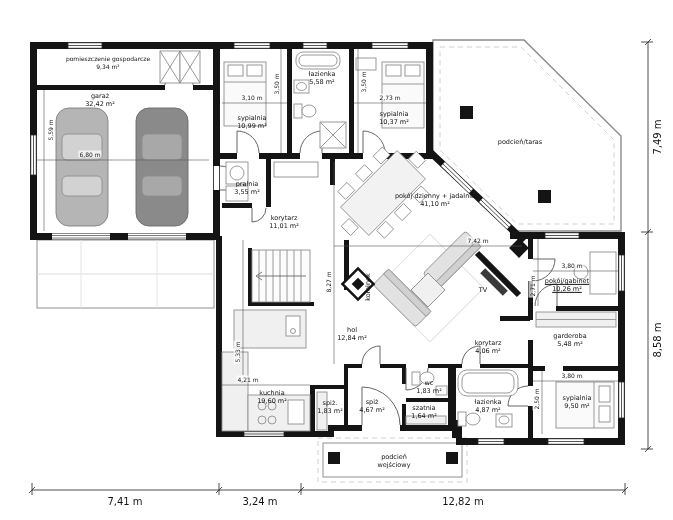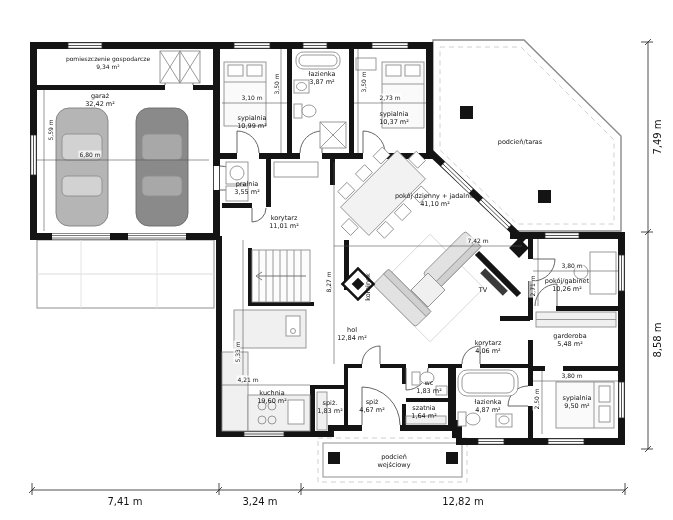--- a/index.html
+++ b/index.html
@@ -347,21 +347,21 @@
 <div class="room-label" style="left:100px;top:100px;">
   <span class="rn">garaż</span>
   <span class="ra">32,42 m²</span>
 </div>
 <div class="room-label" style="left:252px;top:122px;">
   <span class="rn">sypialnia</span>
   <span class="ra">10,99 m²</span>
 </div>
 <div class="room-label" style="left:322px;top:78px;">
   <span class="rn">łazienka</span>
-  <span class="ra">3,87 m²</span>
+  <span class="ra">5,58 m²</span>
 </div>
 <div class="room-label" style="left:394px;top:118px;">
   <span class="rn">sypialnia</span>
   <span class="ra">10,37 m²</span>
 </div>
 <div class="room-label" style="left:520px;top:142px;">
   <span class="rn">podcień/taras</span>
 </div>
 <div class="room-label" style="left:247px;top:188px;">
   <span class="rn">pralnia</span>
@@ -374,21 +374,21 @@
 <div class="room-label" style="left:435px;top:200px;">
   <span class="rn">pokój dzienny + jadalnia</span>
   <span class="ra">41,10 m²</span>
 </div>
 <div class="room-label vert" style="left:368px;top:287px;">
   <span class="rn">kominek</span>
 </div>
 <div class="room-label" style="left:483px;top:290px;">
   <span class="rn">TV</span>
 </div>
-<div class="room-label" style="left:567px;top:285px;">
+<div class="room-label" style="left:567px;top:285px;text-decoration:underline;">
   <span class="rn">pokój/gabinet</span>
   <span class="ra">10,26 m²</span>
 </div>
 <div class="room-label" style="left:570px;top:340px;">
   <span class="rn">garderoba</span>
   <span class="ra">5,48 m²</span>
 </div>
 <div class="room-label" style="left:488px;top:347px;">
   <span class="rn">korytarz</span>
   <span class="ra">4,06 m²</span>

